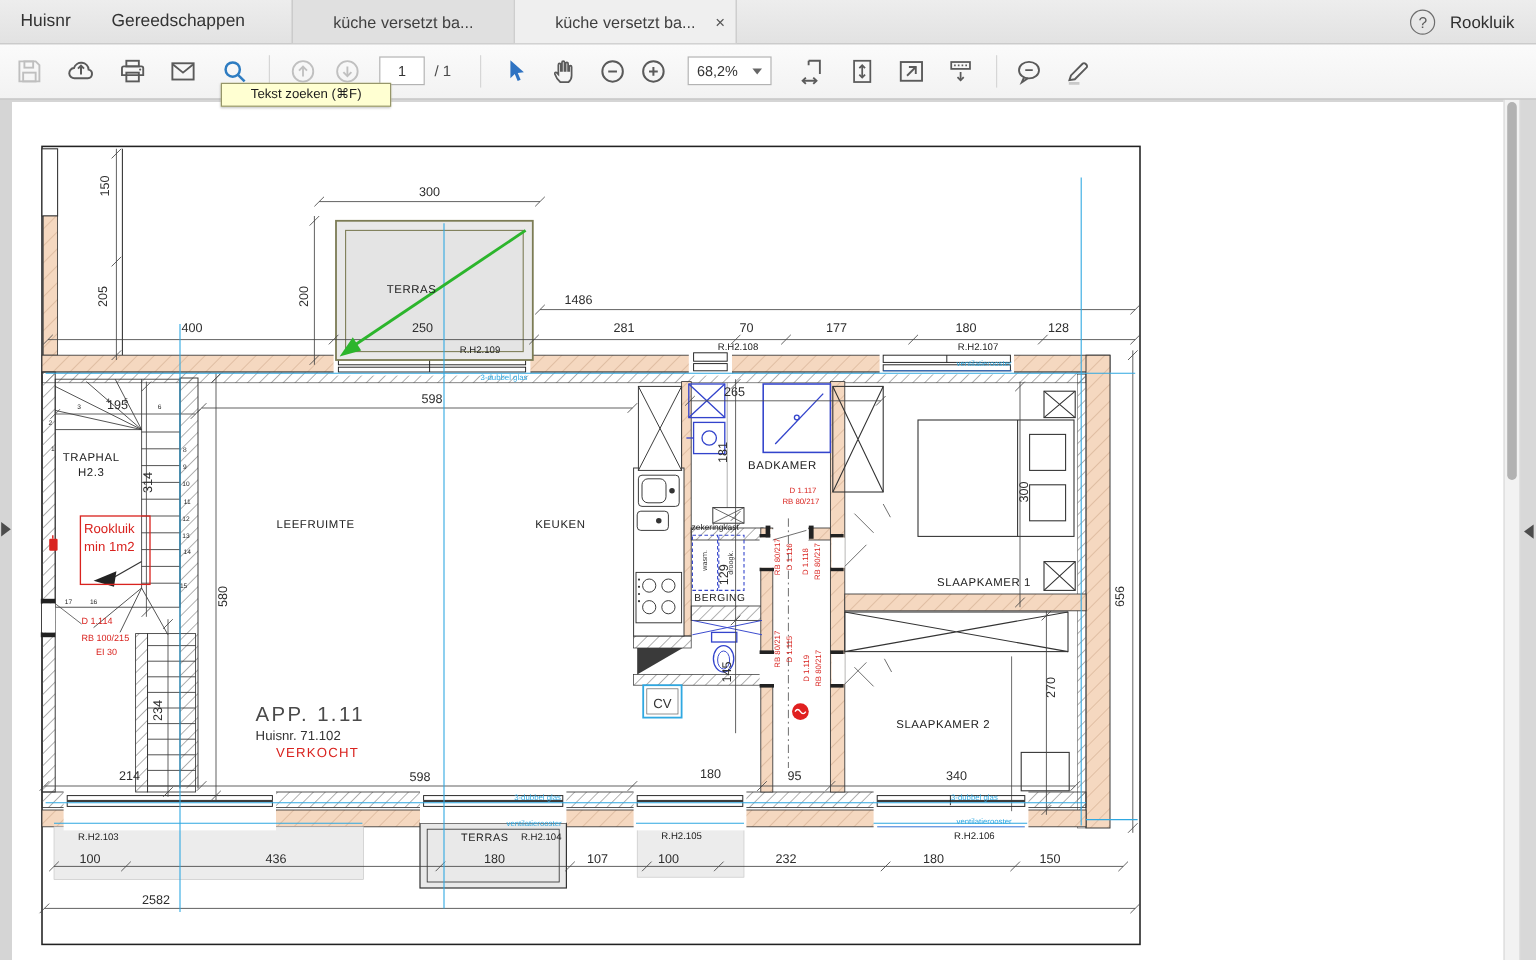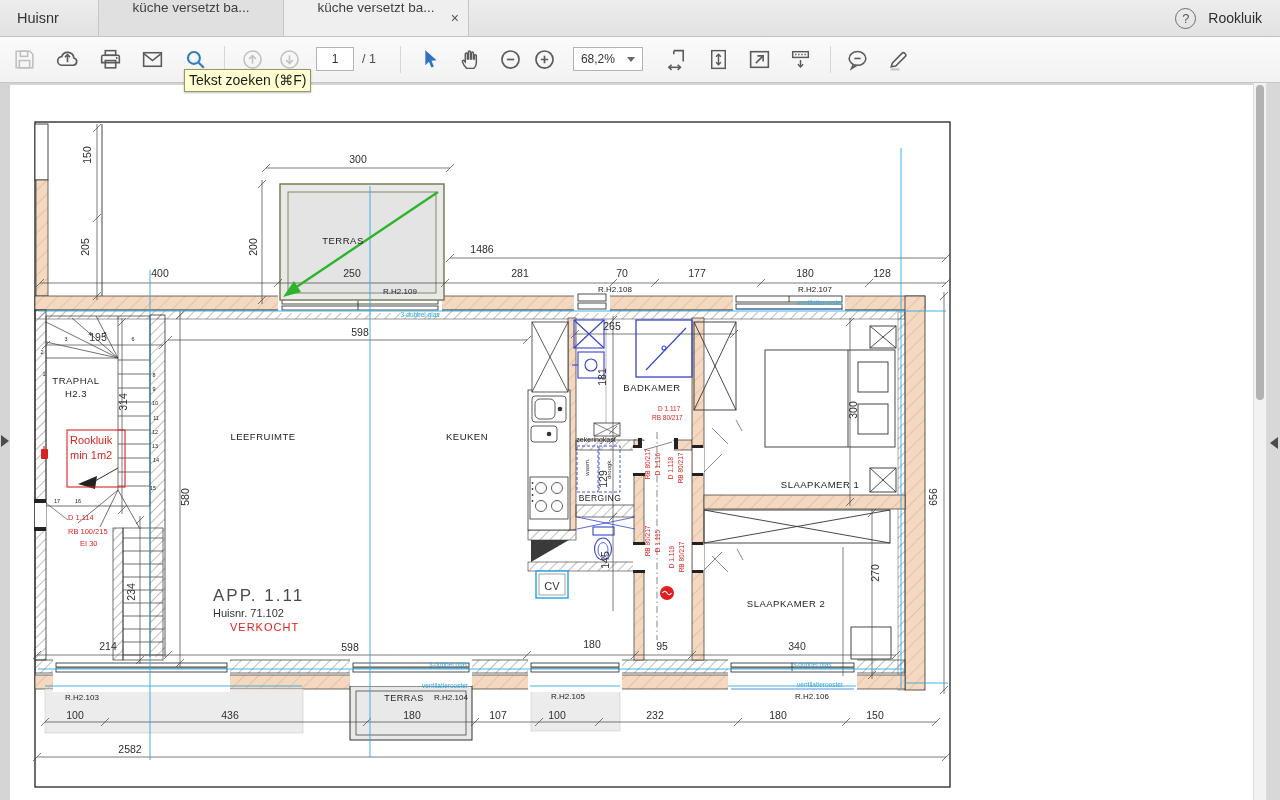--- a/index.html
+++ b/index.html
@@ -1,35 +1,35 @@
 <!DOCTYPE html>
 <html><head>
 <meta charset="utf-8">
 <style>
   html,body{margin:0;padding:0;}
   body{width:1280px;height:800px;overflow:hidden;font-family:"Liberation Sans",sans-serif;background:#d5d5d5;position:relative;}
   
   .tabbar{position:absolute;top:0;left:0;right:0;height:36px;background:linear-gradient(#ededed,#e2e2e2);border-bottom:1px solid #c2c2c2;display:flex;align-items:stretch;z-index:10;}
   .menu-item{display:flex;align-items:center;padding:0 17px;font-size:14.5px;color:#333;cursor:default;}
-  .doc-tab{width:184px;display:flex;align-items:flex-start;justify-content:center;font-size:13.5px;color:#3f3f3f;border-left:1px solid #c6c6c6;background:#e0e0e0;position:relative;}
+  .doc-tab{width:184px;display:flex;align-items:center;justify-content:center;font-size:13.5px;color:#3f3f3f;border-left:1px solid #c6c6c6;background:#e0e0e0;position:relative;}
   .doc-tab.active{background:#efefef;border-right:1px solid #c6c6c6;}
   .close-btn{position:absolute;right:9px;top:50%;transform:translateY(-50%);font-size:14px;color:#555;line-height:1;}
   .tab-spacer{flex:1;}
   .help-btn{width:21px;height:21px;border:1.5px solid #6d6d6d;border-radius:50%;display:flex;align-items:center;justify-content:center;font-size:13px;color:#5c5c5c;align-self:center;margin-right:12px;box-sizing:border-box;}
   .signin{align-self:center;font-size:14px;color:#2e2e2e;padding-right:18px;}
   
   .toolbar{position:absolute;top:36px;left:0;right:0;height:46px;background:linear-gradient(#fbfbfb,#f2f2f2);border-bottom:1px solid #c6c6c6;display:flex;align-items:center;z-index:9;overflow:visible;}
   .tbtn{width:30px;height:32px;display:flex;align-items:center;justify-content:center;flex:none;}
   .ticon{width:25px;height:25px;display:block;}
   .sep{width:1px;height:27px;background:#d6d6d6;flex:none;}
   .page-input{width:32px;height:20px;border:1px solid #b3b3b3;text-align:center;font-size:12px;color:#333;background:#fff;flex:none;}
   .page-total{font-size:12.5px;color:#4a4a4a;margin-left:8px;flex:none;}
   .zoom-box{height:22px;border:1px solid #b3b3b3;background:#fff;display:flex;align-items:center;padding:0 7px;font-size:12px;color:#333;flex:none;min-width:54px;justify-content:space-between;}
   .caret{width:0;height:0;border-left:4px solid transparent;border-right:4px solid transparent;border-top:5px solid #666;margin-left:9px;}
-  .tooltip{position:absolute;left:184px;top:33px;background:#ffffd2;border:1px solid #96966a;padding:2px 4px 3px;font-size:14px;color:#1c1c1c;white-space:nowrap;box-shadow:0 1px 2px rgba(0,0,0,.25);z-index:30;}
+  .tooltip{position:absolute;left:184px;top:33px;background:#ffffd2;border:1px solid #96966a;padding:2px 24px 3px;font-size:11px;color:#1c1c1c;white-space:nowrap;box-shadow:0 1px 2px rgba(0,0,0,.25);z-index:30;}
   
   .content{position:absolute;top:83px;left:0;right:0;bottom:0;background:#d5d5d5;}
   .page{position:absolute;left:10px;top:2px;width:1243px;bottom:0;background:#fff;}
   .scrollbar{position:absolute;top:0;bottom:0;left:1253px;width:14px;background:#f2f2f2;border-left:1px solid #dcdcdc;border-right:1px solid #dcdcdc;box-sizing:border-box;}
   .thumb{position:absolute;left:2px;top:2px;width:8px;height:315px;background:#b2b2b2;border-radius:4px;}
   .rightstrip{position:absolute;top:0;bottom:0;left:1267px;width:13px;background:#d8d8d8;}
   .edge-arrow-left{position:absolute;left:1px;top:352px;width:0;height:0;border-top:6px solid transparent;border-bottom:6px solid transparent;border-left:8px solid #4c4c4c;}
   .edge-arrow-right{position:absolute;left:3px;top:354px;width:0;height:0;border-top:6px solid transparent;border-bottom:6px solid transparent;border-right:8px solid #4c4c4c;}
   .plansvg{position:absolute;left:0;top:0;width:1280px;height:717px;pointer-events:none;}
   svg text{font-family:"Liberation Sans",sans-serif;}
@@ -38,20 +38,21 @@
   .wref{font-size:8px;fill:#222;}
   .redt{fill:#d9231f;}
   .cyant{font-size:6.5px;fill:#2fa8e1;}
   .stepn{font-size:5.5px;fill:#222;}
 </style>
 </head>
 <body>
 
 <div class="tabbar">
   <div class="menu-item">Huisnr</div>
+  <div class="menu-item">Gereedschappen</div>
   <div class="doc-tab" style="margin-left:22px;">
     <span>küche versetzt ba...</span>
   </div>
   <div class="doc-tab active">
     <span>küche versetzt ba...</span>
     <span class="close-btn">×</span>
   </div>
   <div class="tab-spacer"></div>
   <div class="help-btn">?</div>
   <div class="signin">Rookluik</div>

